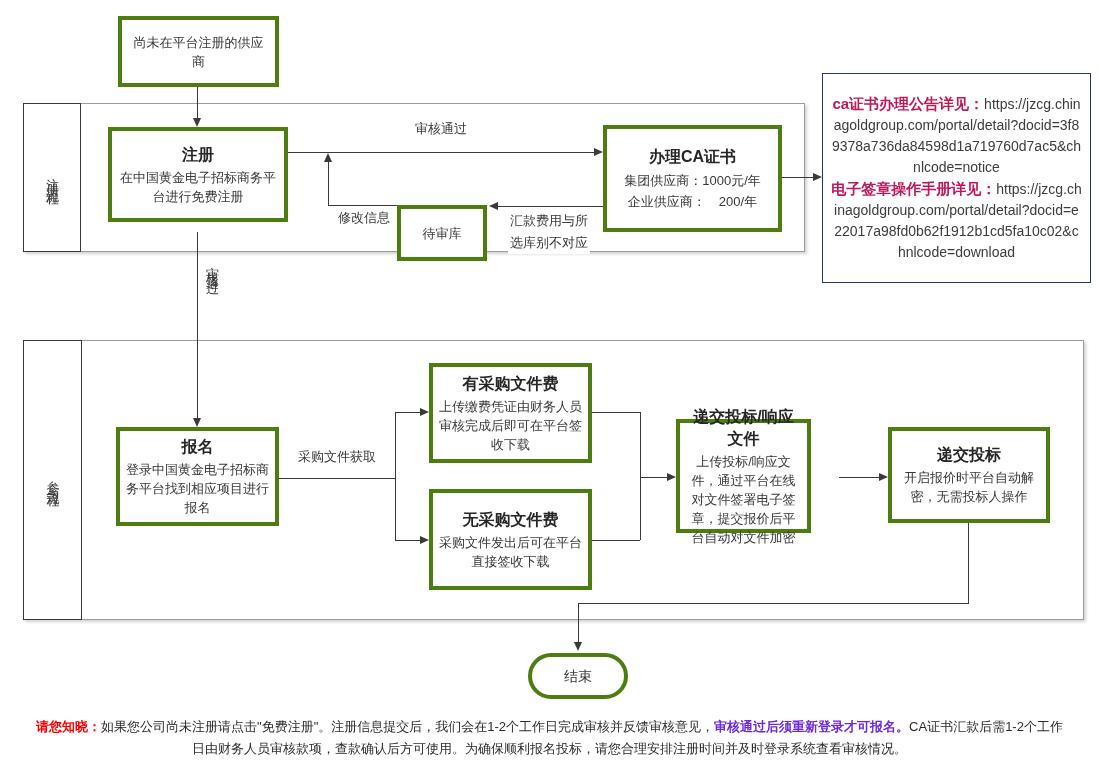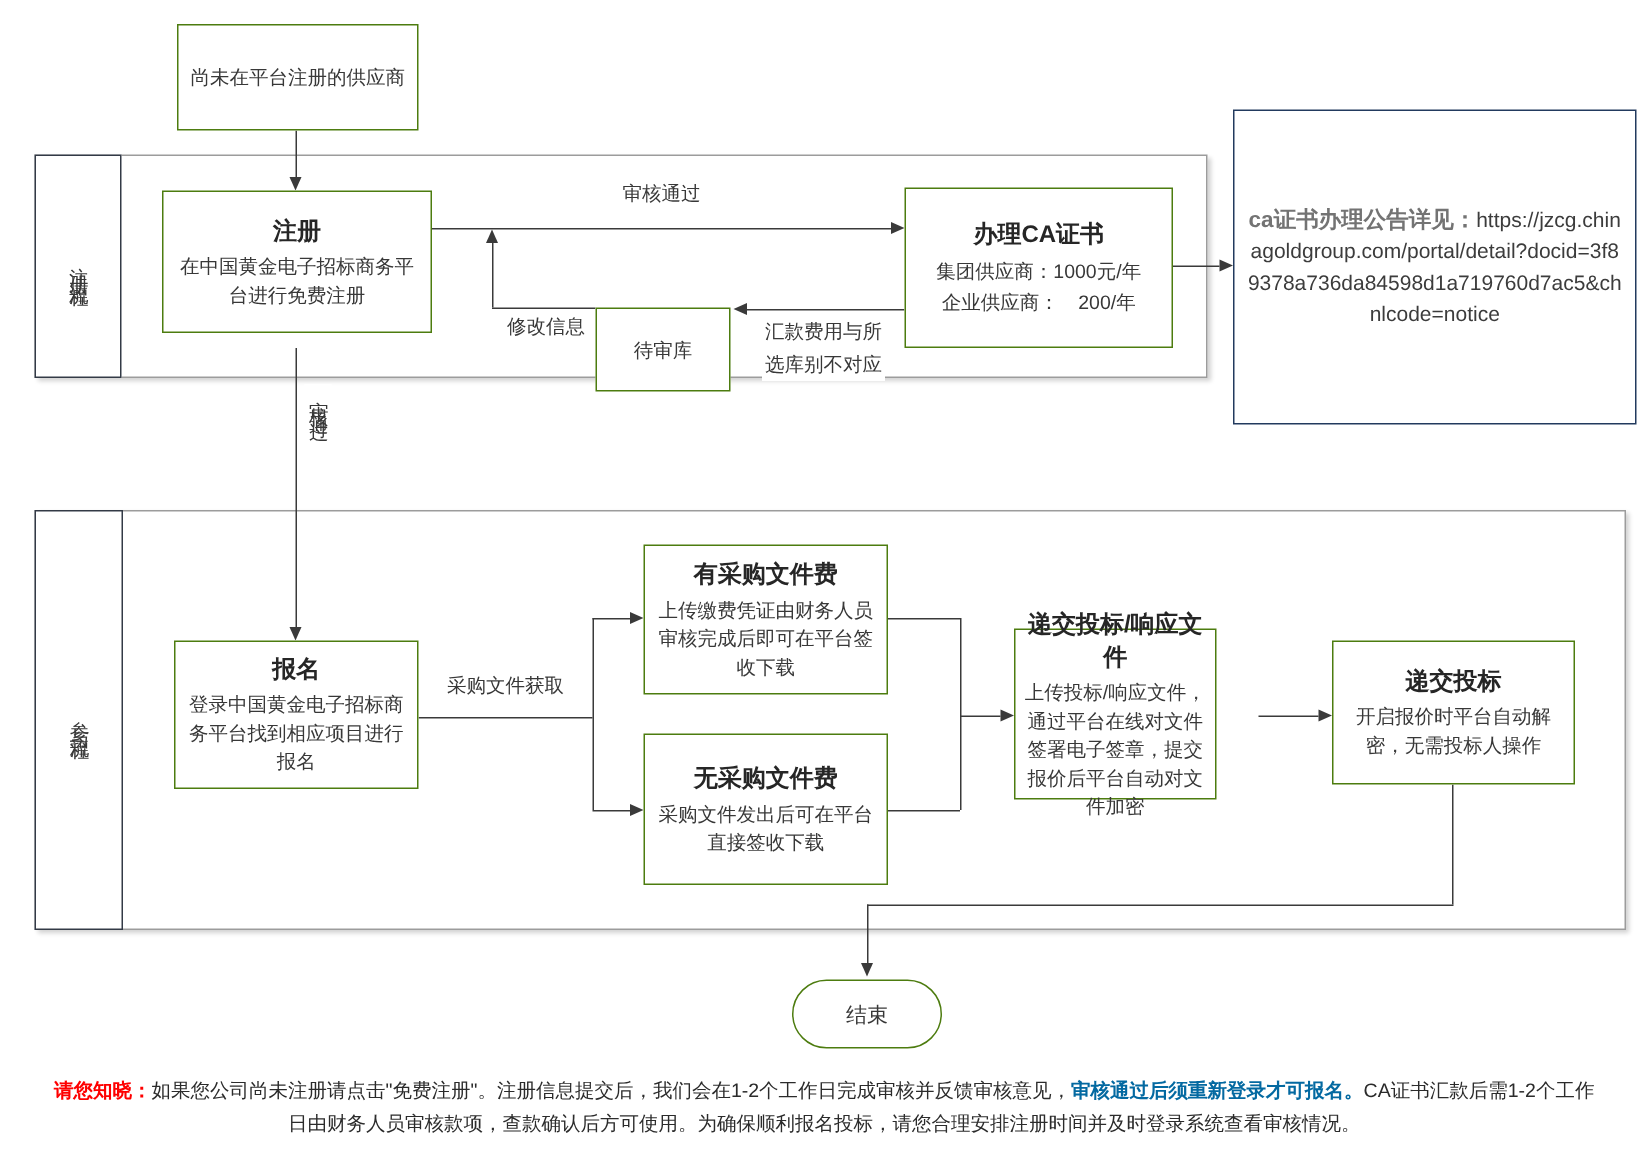--- a/index.html
+++ b/index.html
@@ -8,52 +8,52 @@
 
   
   .lane{position:absolute;border:1px solid #9c9c9c;background:#fff;
         box-shadow:2px 2px 3px rgba(0,0,0,0.18);}
   .lane-label{position:absolute;border:1px solid #333a46;background:#fff;
         display:flex;align-items:center;justify-content:center;}
   .vtext{writing-mode:vertical-rl;text-orientation:upright;letter-spacing:5px;
          font-size:13px;color:#383838;}
 
   
-  .node{position:absolute;border:1px solid #4d7c0f;background:#fff;
+  .node{position:absolute;border:4px solid #4d7c0f;background:#fff;
         display:flex;flex-direction:column;align-items:center;justify-content:center;
         text-align:center;box-sizing:border-box;padding:4px 6px;}
   .node .title{font-size:16px;font-weight:bold;color:#262626;line-height:22px;}
   .node .body{font-size:13px;line-height:19px;color:#383838;margin-top:2px;}
   .node.endcap{border-radius:23px;}
   .red{color:#fe0000;}
 
   
   .infobox{position:absolute;border:1px solid #223a5e;background:#fff;box-sizing:border-box;
            display:flex;flex-direction:column;justify-content:center;text-align:center;
            font-size:14px;line-height:21px;color:#3c3c3c;padding:10px 8px;word-break:break-all;}
-  .infobox b{font-size:15px;color:#737373;}
+  .infobox b{font-size:15px;color:#be185d;}
 
   
   .ln{position:absolute;background:#3a3a3a;}
   .ar{position:absolute;width:0;height:0;}
   .ar-right{border-top:4px solid transparent;border-bottom:4px solid transparent;border-left:9px solid #3a3a3a;}
   .ar-left {border-top:4px solid transparent;border-bottom:4px solid transparent;border-right:9px solid #3a3a3a;}
   .ar-down {border-left:4px solid transparent;border-right:4px solid transparent;border-top:9px solid #3a3a3a;}
   .ar-up   {border-left:4px solid transparent;border-right:4px solid transparent;border-bottom:9px solid #3a3a3a;}
 
   .elabel{position:absolute;font-size:13px;color:#383838;background:#fff;white-space:nowrap;line-height:15px;}
   .elabel.two{line-height:22px;white-space:normal;}
   .vlabel{position:absolute;writing-mode:vertical-rl;text-orientation:upright;
           font-size:13px;letter-spacing:5px;color:#383838;background:#fff;}
 
   
   .footer{position:absolute;left:0;right:0;top:716px;text-align:center;
           font-size:13px;line-height:22px;color:#2b2b2b;padding:0 34px;}
   .footer .lead{color:#fe0000;font-weight:bold;}
-  .footer .strong{font-weight:bold;color:#0369a1;}
+  .footer .strong{font-weight:bold;color:#6d28d9;}
 </style>
 </head>
 <body>
 
 <div class="stage">
 
   <div class="lane" style="left:23px;top:103px;width:780px;height:147px;"></div>
   <div class="lane-label" style="left:23px;top:103px;width:56px;height:147px;">
     <span class="vtext">注册流程</span>
   </div>
@@ -128,20 +128,23 @@
   <div class="node" style="left:603px;top:125px;width:179px;height:107px;">
     <div class="title">办理CA证书</div>
     <div class="body" style="line-height:21px;">集团供应商：1000元/年</div>
     <div class="body" style="line-height:21px;margin-top:0;">企业供应商：　200/年</div>
   </div>
 
   <div class="infobox" style="left:822px;top:73px;width:269px;height:210px;">
     <span>
       <b>ca证书办理公告详见：</b><span>https://jzcg.chinagoldgroup.com/portal/detail?docid=3f89378a736da84598d1a719760d7ac5&amp;chnlcode=notice</span>
     </span>
+    <span>
+      <b>电子签章操作手册详见：</b><span>https://jzcg.chinagoldgroup.com/portal/detail?docid=e22017a98fd0b62f1912b1cd5fa10c02&amp;chnlcode=download</span>
+    </span>
   </div>
 
   <div class="node" style="left:116px;top:427px;width:163px;height:99px;">
     <div class="title">报名</div>
     <div class="body">登录中国黄金电子招标商务平台找到相应项目进行报名</div>
   </div>
 
   <div class="node" style="left:429px;top:363px;width:163px;height:100px;">
     <div class="title">有采购文件费</div>
     <div class="body">上传缴费凭证由财务人员审核完成后即可在平台签收下载</div>

